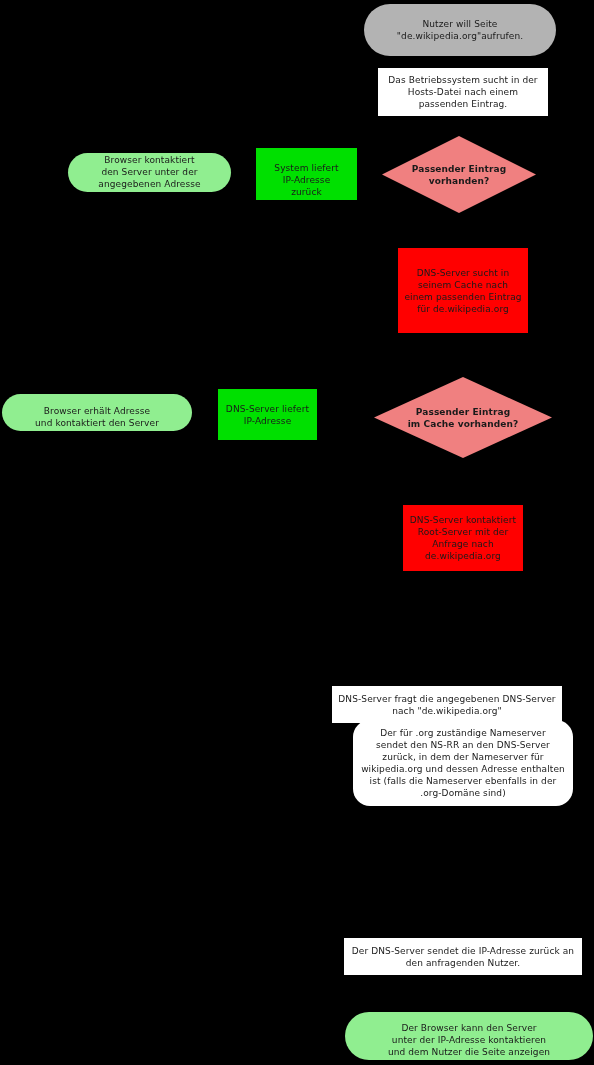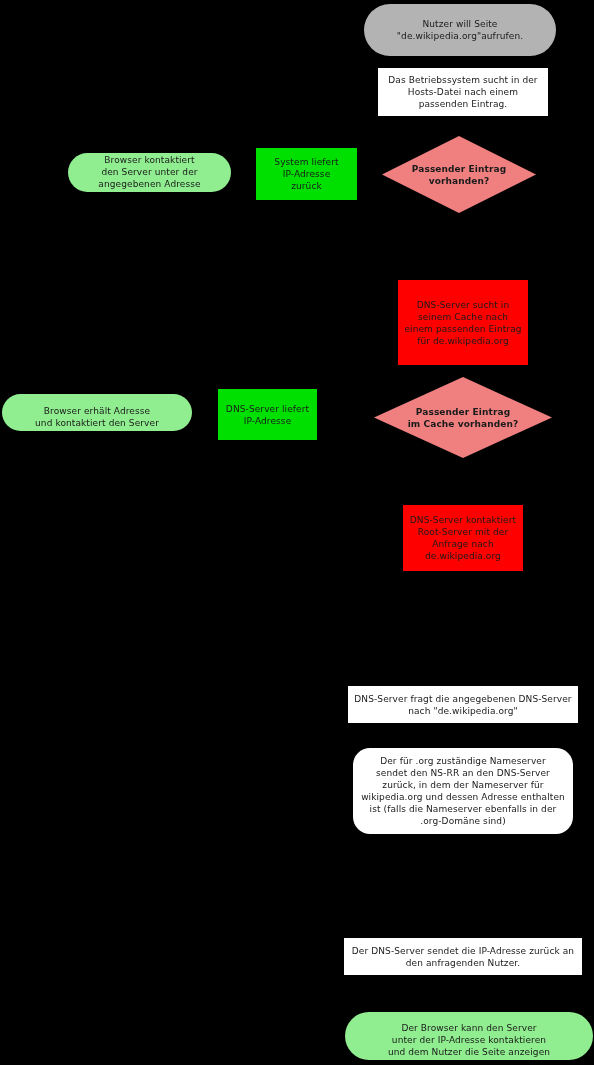--- a/index.html
+++ b/index.html
@@ -79,32 +79,32 @@
 Hosts-Datei nach einem
 passenden Eintrag.</span>
   </div>
 
   <div class="node pill pill-green" style="left:68px; top:153px; width:163px; height:39px;">
     <span>Browser kontaktiert
 den Server unter der
 angegebenen Adresse</span>
   </div>
 
-  <div class="node box-green" style="left:256px; top:148px; width:101px; height:52px;">
+  <div class="node box-green" style="left:256px; top:148px; width:101px; height:52px;align-items:flex-end;">
     <span>System liefert
 IP-Adresse
 zurück</span>
   </div>
 
   <div class="node diamond" style="left:382px; top:136px; width:154px; height:77px;">
     <span class="dlabel">Passender Eintrag
 vorhanden?</span>
   </div>
 
-  <div class="node box-red" style="left:398px; top:248px; width:130px; height:85px;margin-top:32px;">
+  <div class="node box-red" style="left:398px; top:248px; width:130px; height:85px;">
     <span>DNS-Server sucht in
 seinem Cache nach
 einem passenden Eintrag
 für de.wikipedia.org</span>
   </div>
 
   <div class="node pill pill-green" style="left:2px; top:394px; width:190px; height:37px;">
     <span>Browser erhält Adresse
 und kontaktiert den Server</span>
   </div>
@@ -120,26 +120,26 @@
   </div>
 
   <div class="node box-red" style="left:403px; top:505px; width:120px; height:66px;">
     <span>DNS-Server kontaktiert
 Root-Server mit der
 Anfrage nach
 de.wikipedia.org</span>
   </div>
 
 
-  <div class="node box-white" style="left:348px; top:686px; width:230px; height:37px;">
+  <div class="node box-white" style="left:332px; top:686px; width:230px; height:37px;">
     <span>DNS-Server fragt die angegebenen DNS-Server
 nach "de.wikipedia.org"</span>
   </div>
 
-  <div class="node box-white" style="left:353px; top:748px; width:220px; height:86px;border-radius:17px;">
+  <div class="node box-white" style="left:353px; top:720px; width:220px; height:86px;border-radius:17px;">
     <span>Der für .org zuständige Nameserver
 sendet den NS-RR an den DNS-Server
 zurück, in dem der Nameserver für
 wikipedia.org und dessen Adresse enthalten
 ist (falls die Nameserver ebenfalls in der
 .org-Domäne sind)</span>
   </div>
 
 
   <div class="node box-white" style="left:344px; top:938px; width:238px; height:37px;">

